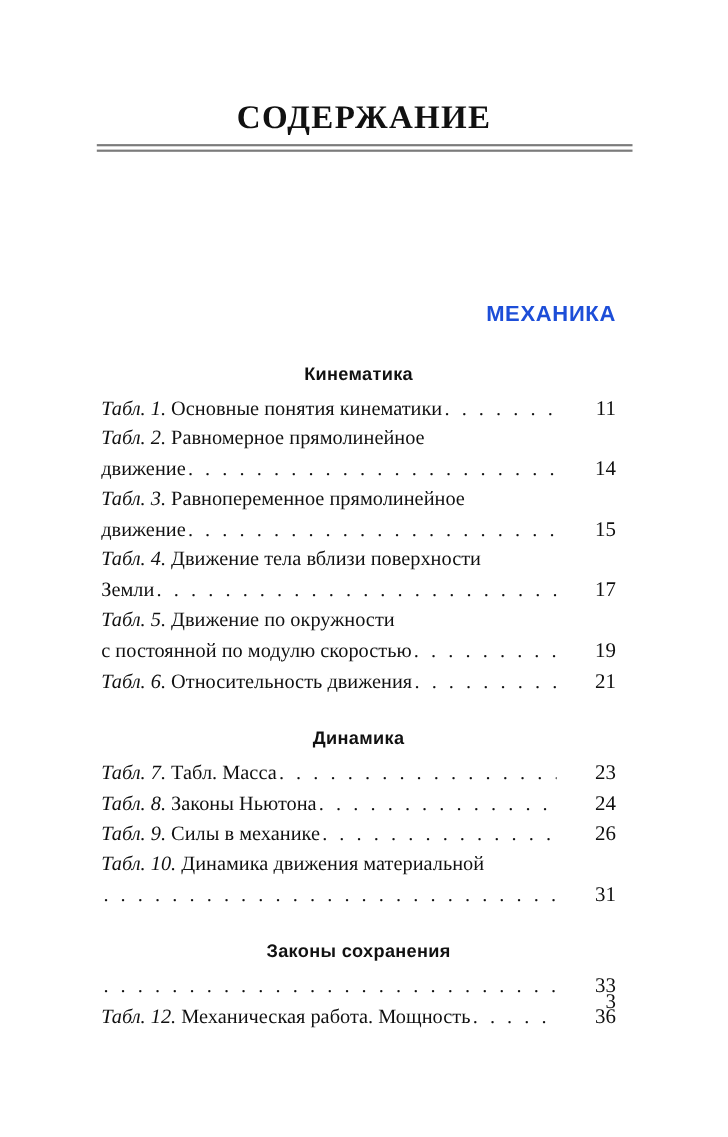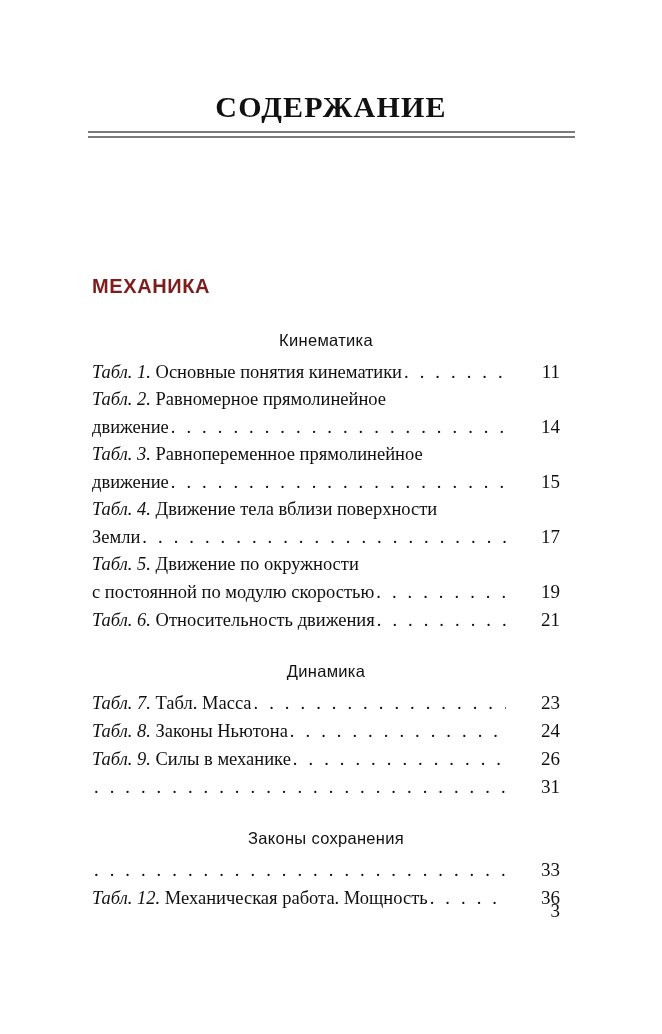--- a/index.html
+++ b/index.html
@@ -59,34 +59,34 @@
 
   
   .content {
     position: absolute;
     left: 92px;
     top: 275px;
     width: 468px;
   }
 
   .part-title {
-    text-align: left;
+    text-align: right;
     font-family: "Liberation Sans", "DejaVu Sans", sans-serif;
     font-weight: bold;
     font-size: 20px;
     letter-spacing: 0.6px;
-    color: #7f1d1d;
+    color: #1d4ed8;
     margin: 0 0 34px 0;
     line-height: 1.1;
   }
 
   .section-title {
     text-align: center;
     font-family: "Liberation Sans", "DejaVu Sans", sans-serif;
-    font-weight: normal;
+    font-weight: bold;
     font-size: 16.5px;
     letter-spacing: 0.3px;
     color: #111111;
     line-height: 1.1;
     margin: 0 0 9px 0;
   }
   .section-block + .section-block .section-title {
     margin-top: 28px;
   }
 
@@ -260,20 +260,21 @@
             <div class="entry-body" style="padding: 0px; font-family: Liberation Serif, serif;">
               <div class="entry-lastline">
                 <span class="ll-text"><span class="entry-label">Табл. 9.</span><span class="entry-text"> Силы в механике</span></span>
                 <span class="ll-dots">. . . . . . . . . . . . . . . . . . . . . . . . . . . . . . . . . . . . . . . .</span>
                 <span class="ll-page">26</span>
               </div>
             </div>
           </div>
           <div class="entry">
             <div class="entry-body" style="padding: 0px;">
+              <div class="entry-wrapline"><span class="entry-label">Табл. 10.</span><span class="entry-text"> Динамика движения материальной</span></div>
               <div class="entry-lastline">
                 <span class="ll-dots">. . . . . . . . . . . . . . . . . . . . . . . . . . . . . . . . . . . . . . . .</span>
                 <span class="ll-page">31</span>
               </div>
             </div>
           </div>
         </div>
         <div class="section-block">
           <div class="section-title">Законы сохранения</div>
           <div class="entry">

